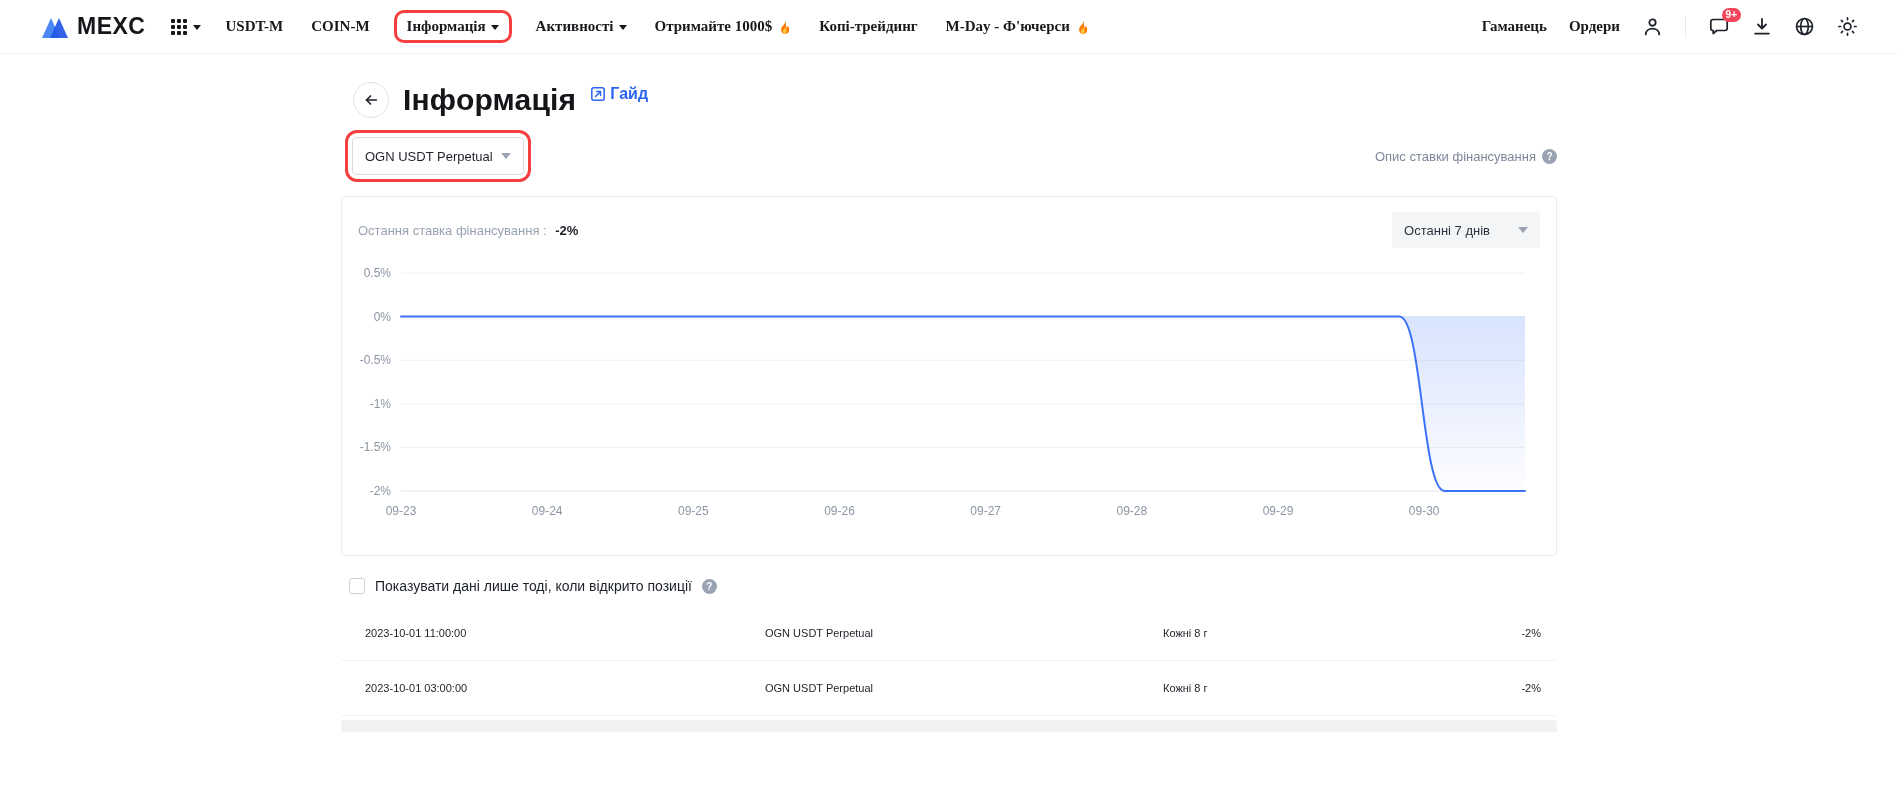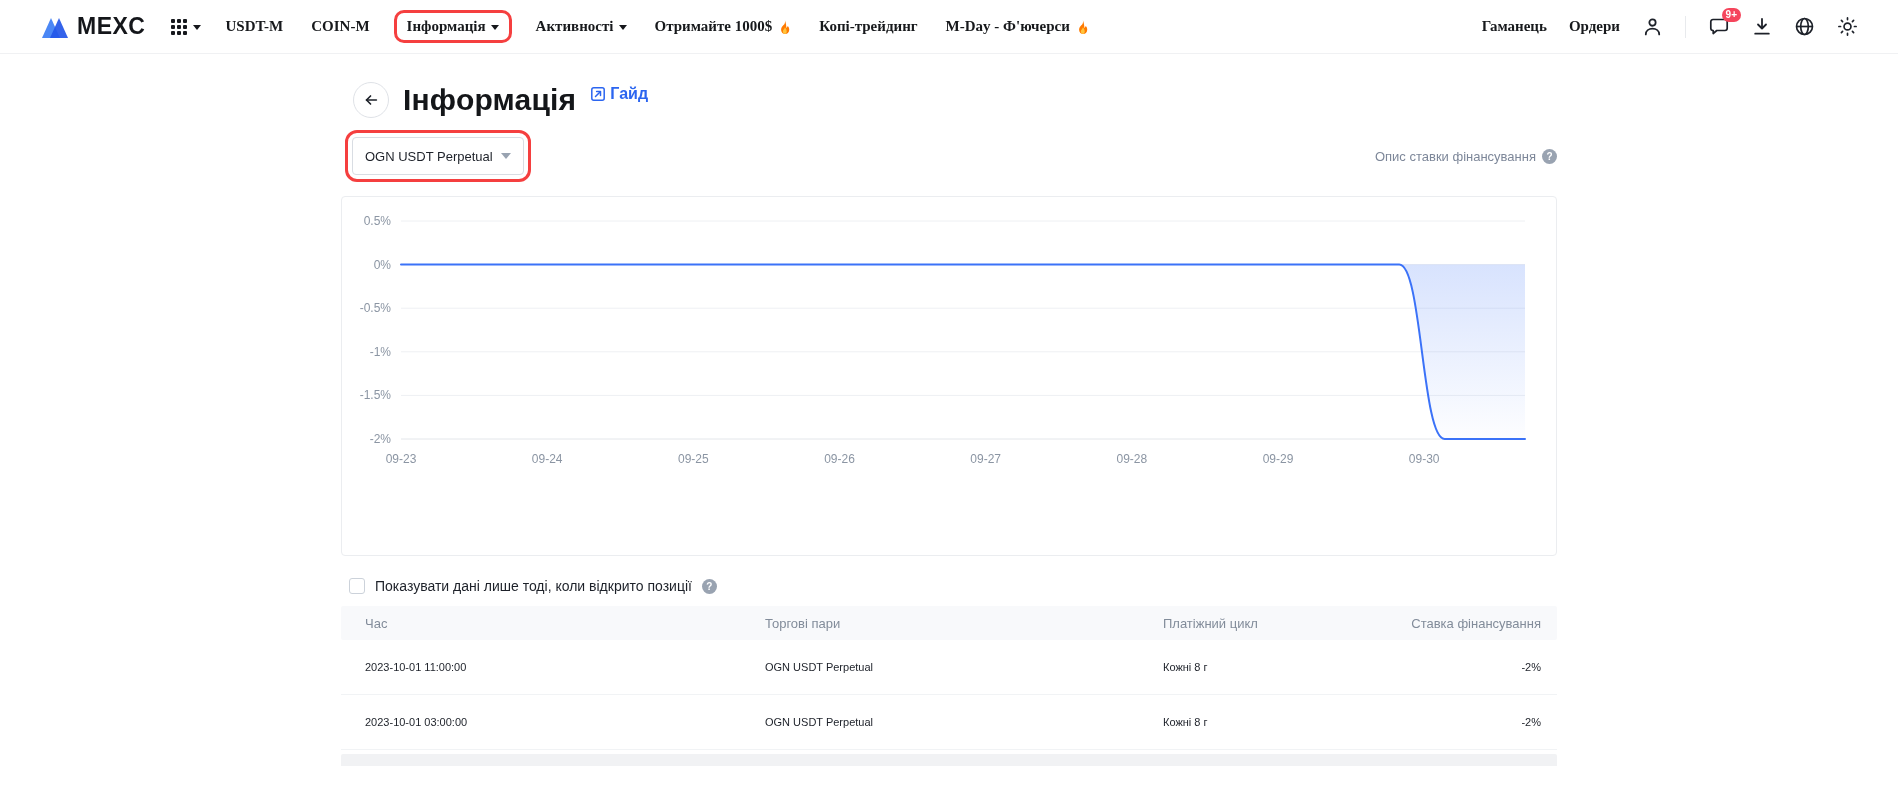--- a/index.html
+++ b/index.html
@@ -183,20 +183,30 @@
         <span class="sel-caret"></span>
       </span>
     </span>
     <a class="desc-link">
       <span>Опис ставки фінансування</span>
       <span class="help">?</span>
     </a>
   </div>
 
   <section class="chart-card">
+    <div class="chart-head">
+      <div class="latest">
+        <span class="lbl">Остання ставка фінансування :</span>
+        <span class="val">-2%</span>
+      </div>
+      <div class="range-select">
+        <span>Останні 7 днів</span>
+        <span class="sel-caret"></span>
+      </div>
+    </div>
     <svg class="chart-svg" width="1200" height="292">
         <defs>
           <linearGradient id="ag" gradientUnits="userSpaceOnUse" x1="0" y1="63.6" x2="0" y2="238">
             <stop offset="0%" stop-color="#3b72f8" stop-opacity="0.20"></stop>
             <stop offset="100%" stop-color="#3b72f8" stop-opacity="0.01"></stop>
           </linearGradient>
         </defs>
         <line x1="58" y1="20" x2="1182" y2="20" stroke="#eef0f3" stroke-width="1"></line>
         <text x="48" y="24" text-anchor="end">0.5%</text>
         <line x1="58" y1="63.6" x2="1182" y2="63.6" stroke="#eef0f3" stroke-width="1"></line>
@@ -222,26 +232,20 @@
       </svg>
   </section>
 
   <div class="checkbox-row">
     <span class="checkbox"></span>
     <span class="cb-label">Показувати дані лише тоді, коли відкрито позиції</span>
     <span class="help">?</span>
   </div>
 
   <div class="table">
-    <div class="thead">
-        <div class="th">Час</div>
-        <div class="th">Торгові пари</div>
-        <div class="th">Платіжний цикл</div>
-        <div class="th">Ставка фінансування</div>
-      </div>
     <div class="tbody">
         <div class="tr">
           <div class="td">2023-10-01 11:00:00</div>
           <div class="td">OGN USDT Perpetual</div>
           <div class="td">Кожні 8 г</div>
           <div class="td">-2%</div>
         </div>
         <div class="tr">
           <div class="td">2023-10-01 03:00:00</div>
           <div class="td">OGN USDT Perpetual</div>

